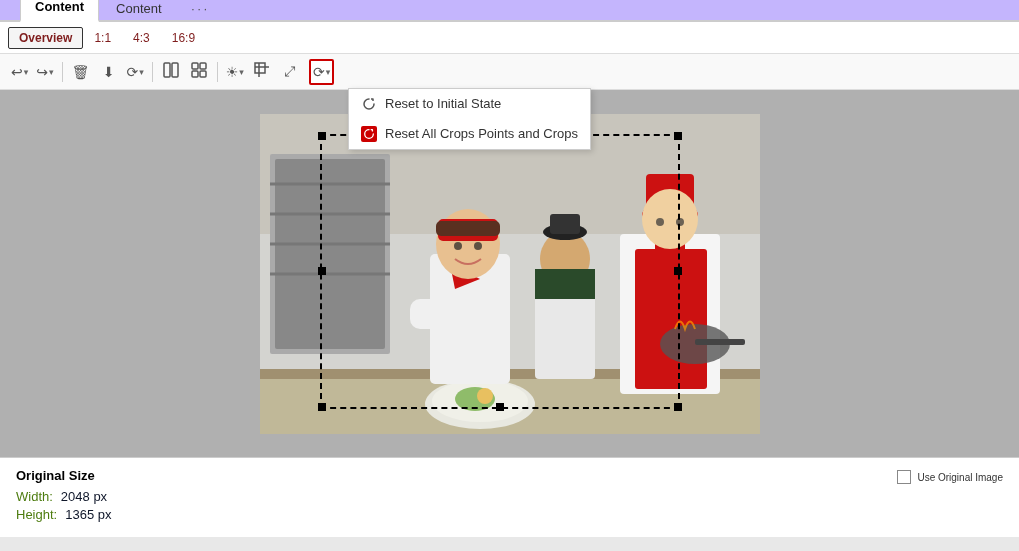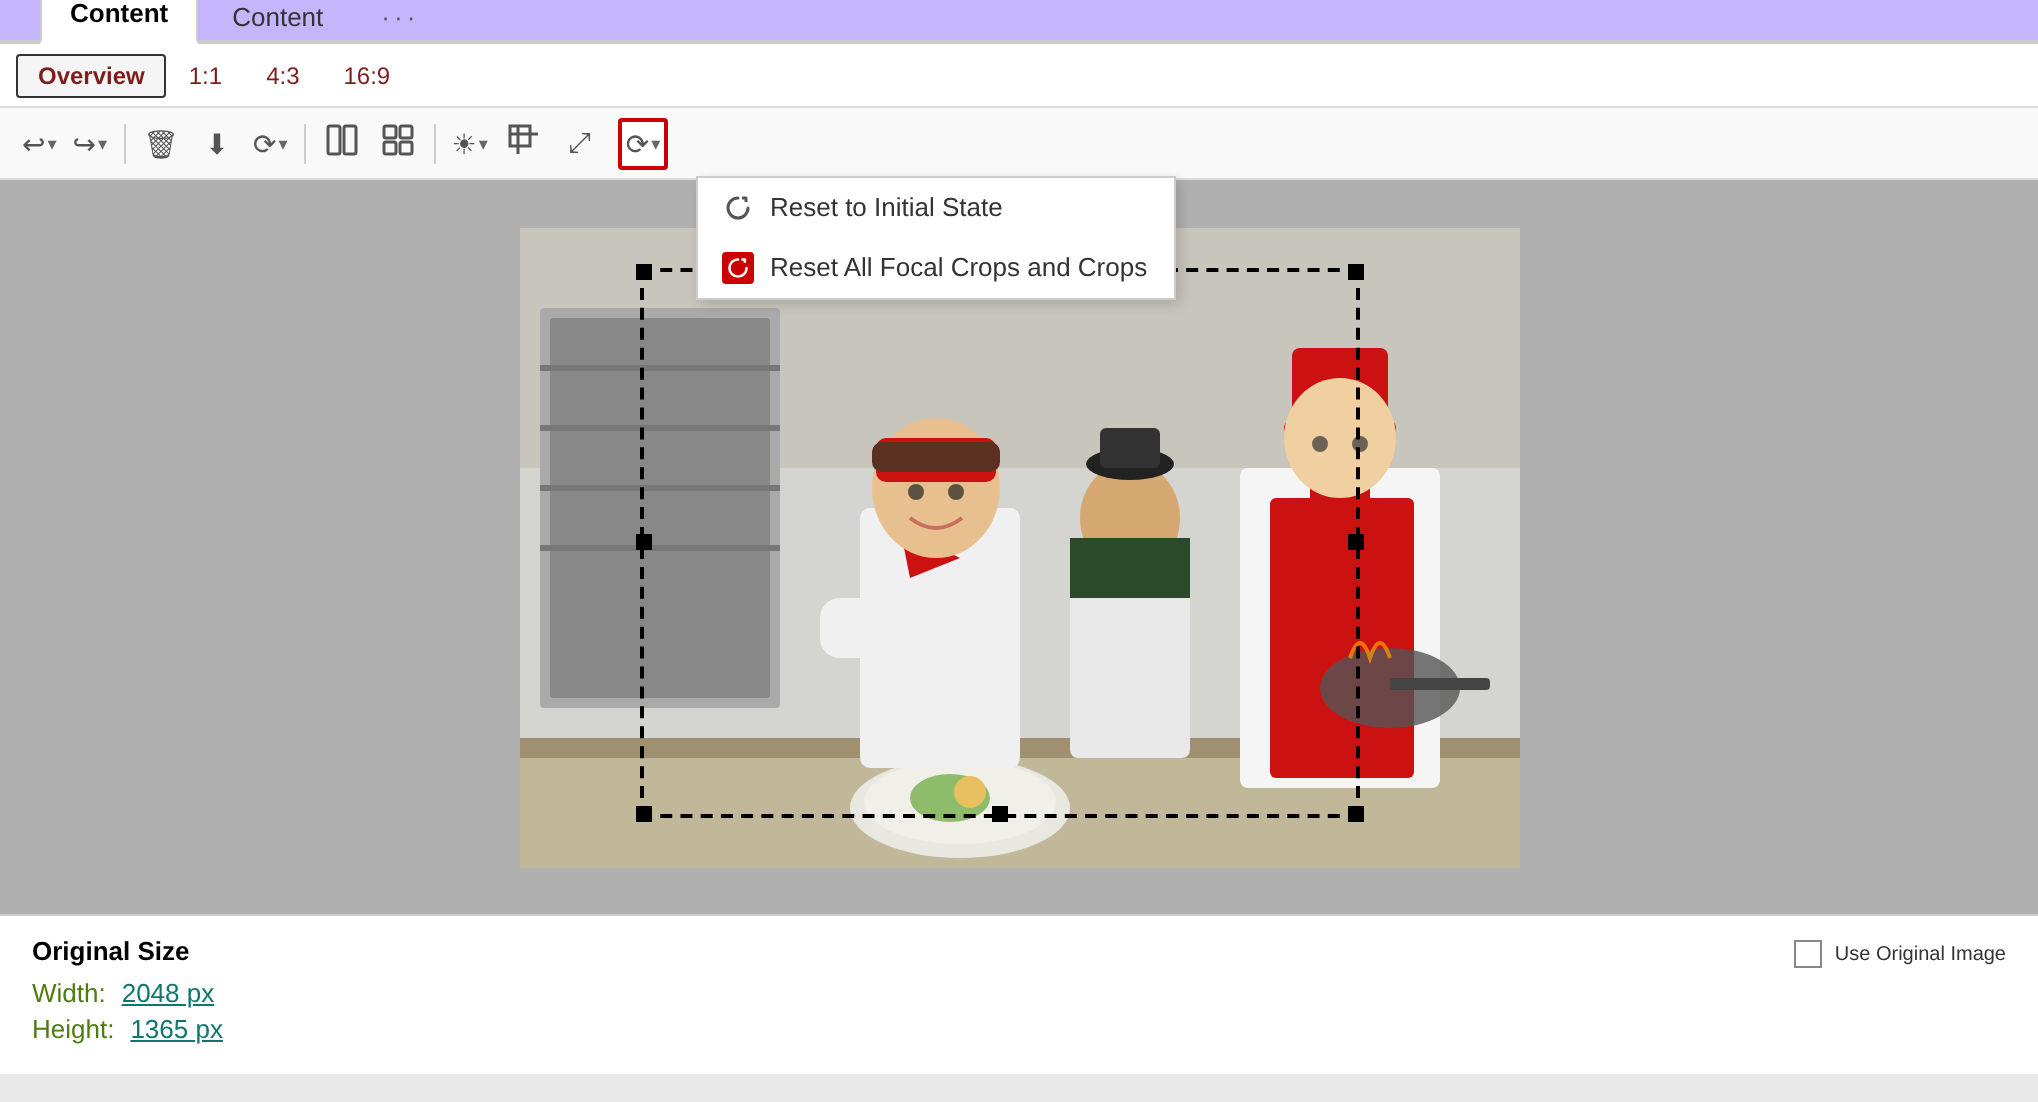--- a/index.html
+++ b/index.html
@@ -216,21 +216,21 @@
       font-size: 13px;
       margin-bottom: 6px;
     }
     .info-row {
       display: flex;
       gap: 8px;
       font-size: 13px;
       margin-bottom: 3px;
     }
     .info-label { color: #4d7c0f; }
-    .info-value { color: #0f766e; text-decoration: underline; }
+    .info-value { color: #0f172a; }
 
     .info-right {
       display: flex;
       align-items: center;
       gap: 8px;
       padding-top: 2px;
     }
     .checkbox-area {
       display: flex;
       align-items: center;
@@ -357,21 +357,21 @@
         </span>
         <span>Reset to Initial State</span>
       </div>
       <div class="dropdown-item" style="background:#fff;">
         <span class="dropdown-icon red-bg" style="width:16px; height:16px; background:#cc0000; border-radius:2px; display:flex; align-items:center; justify-content:center;">
           <svg width="12" height="12" viewBox="0 0 14 14" fill="none">
             <path d="M7 2C4.24 2 2 4.24 2 7s2.24 5 5 5 5-2.24 5-5" stroke="#fff" stroke-width="1.5" fill="none" stroke-linecap="round"></path>
             <polyline points="9,2 11,2 11,4" fill="none" stroke="#fff" stroke-width="1.5" stroke-linejoin="round"></polyline>
           </svg>
         </span>
-        <span>Reset All Focal Crops and Crops</span>
+        <span>Reset All Crops Points and Crops</span>
       </div>
     </div>
   </div>
 
   <div class="image-area">
 
     <div class="chef-image">
       <svg class="chef-svg" viewBox="0 0 500 320" xmlns="http://www.w3.org/2000/svg">
 
         <rect width="500" height="320" fill="#d4d4d0"></rect>

